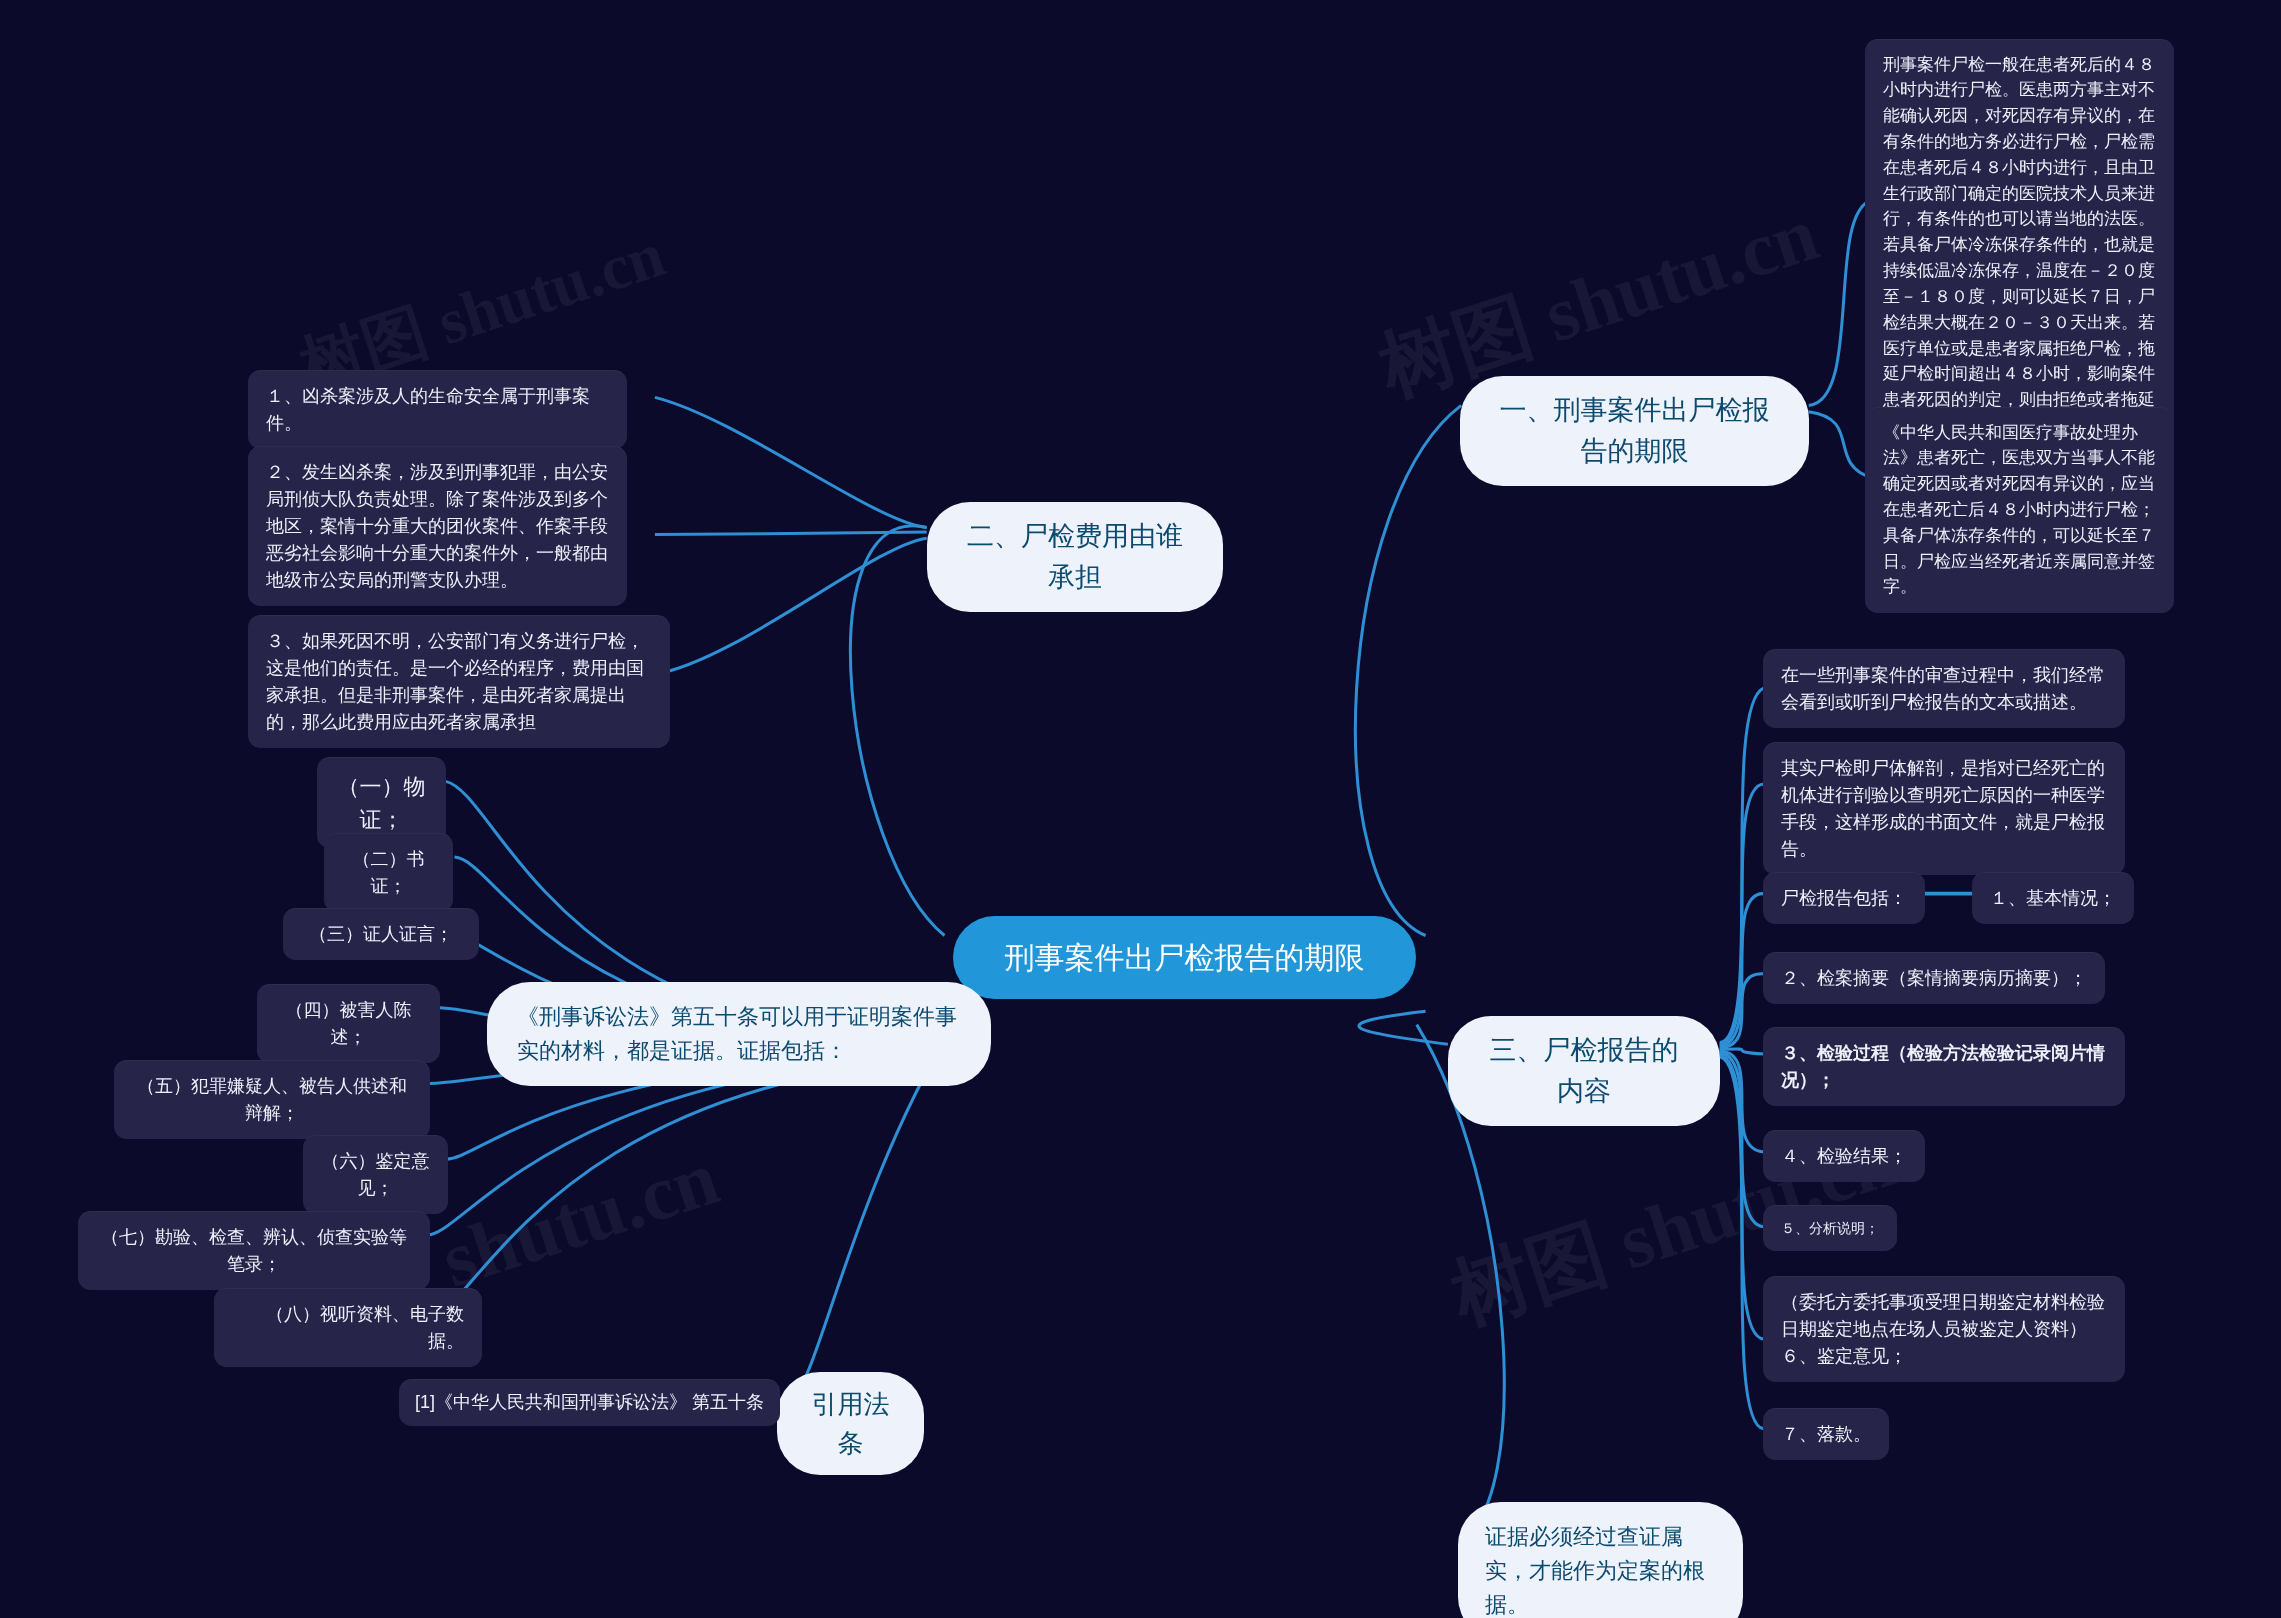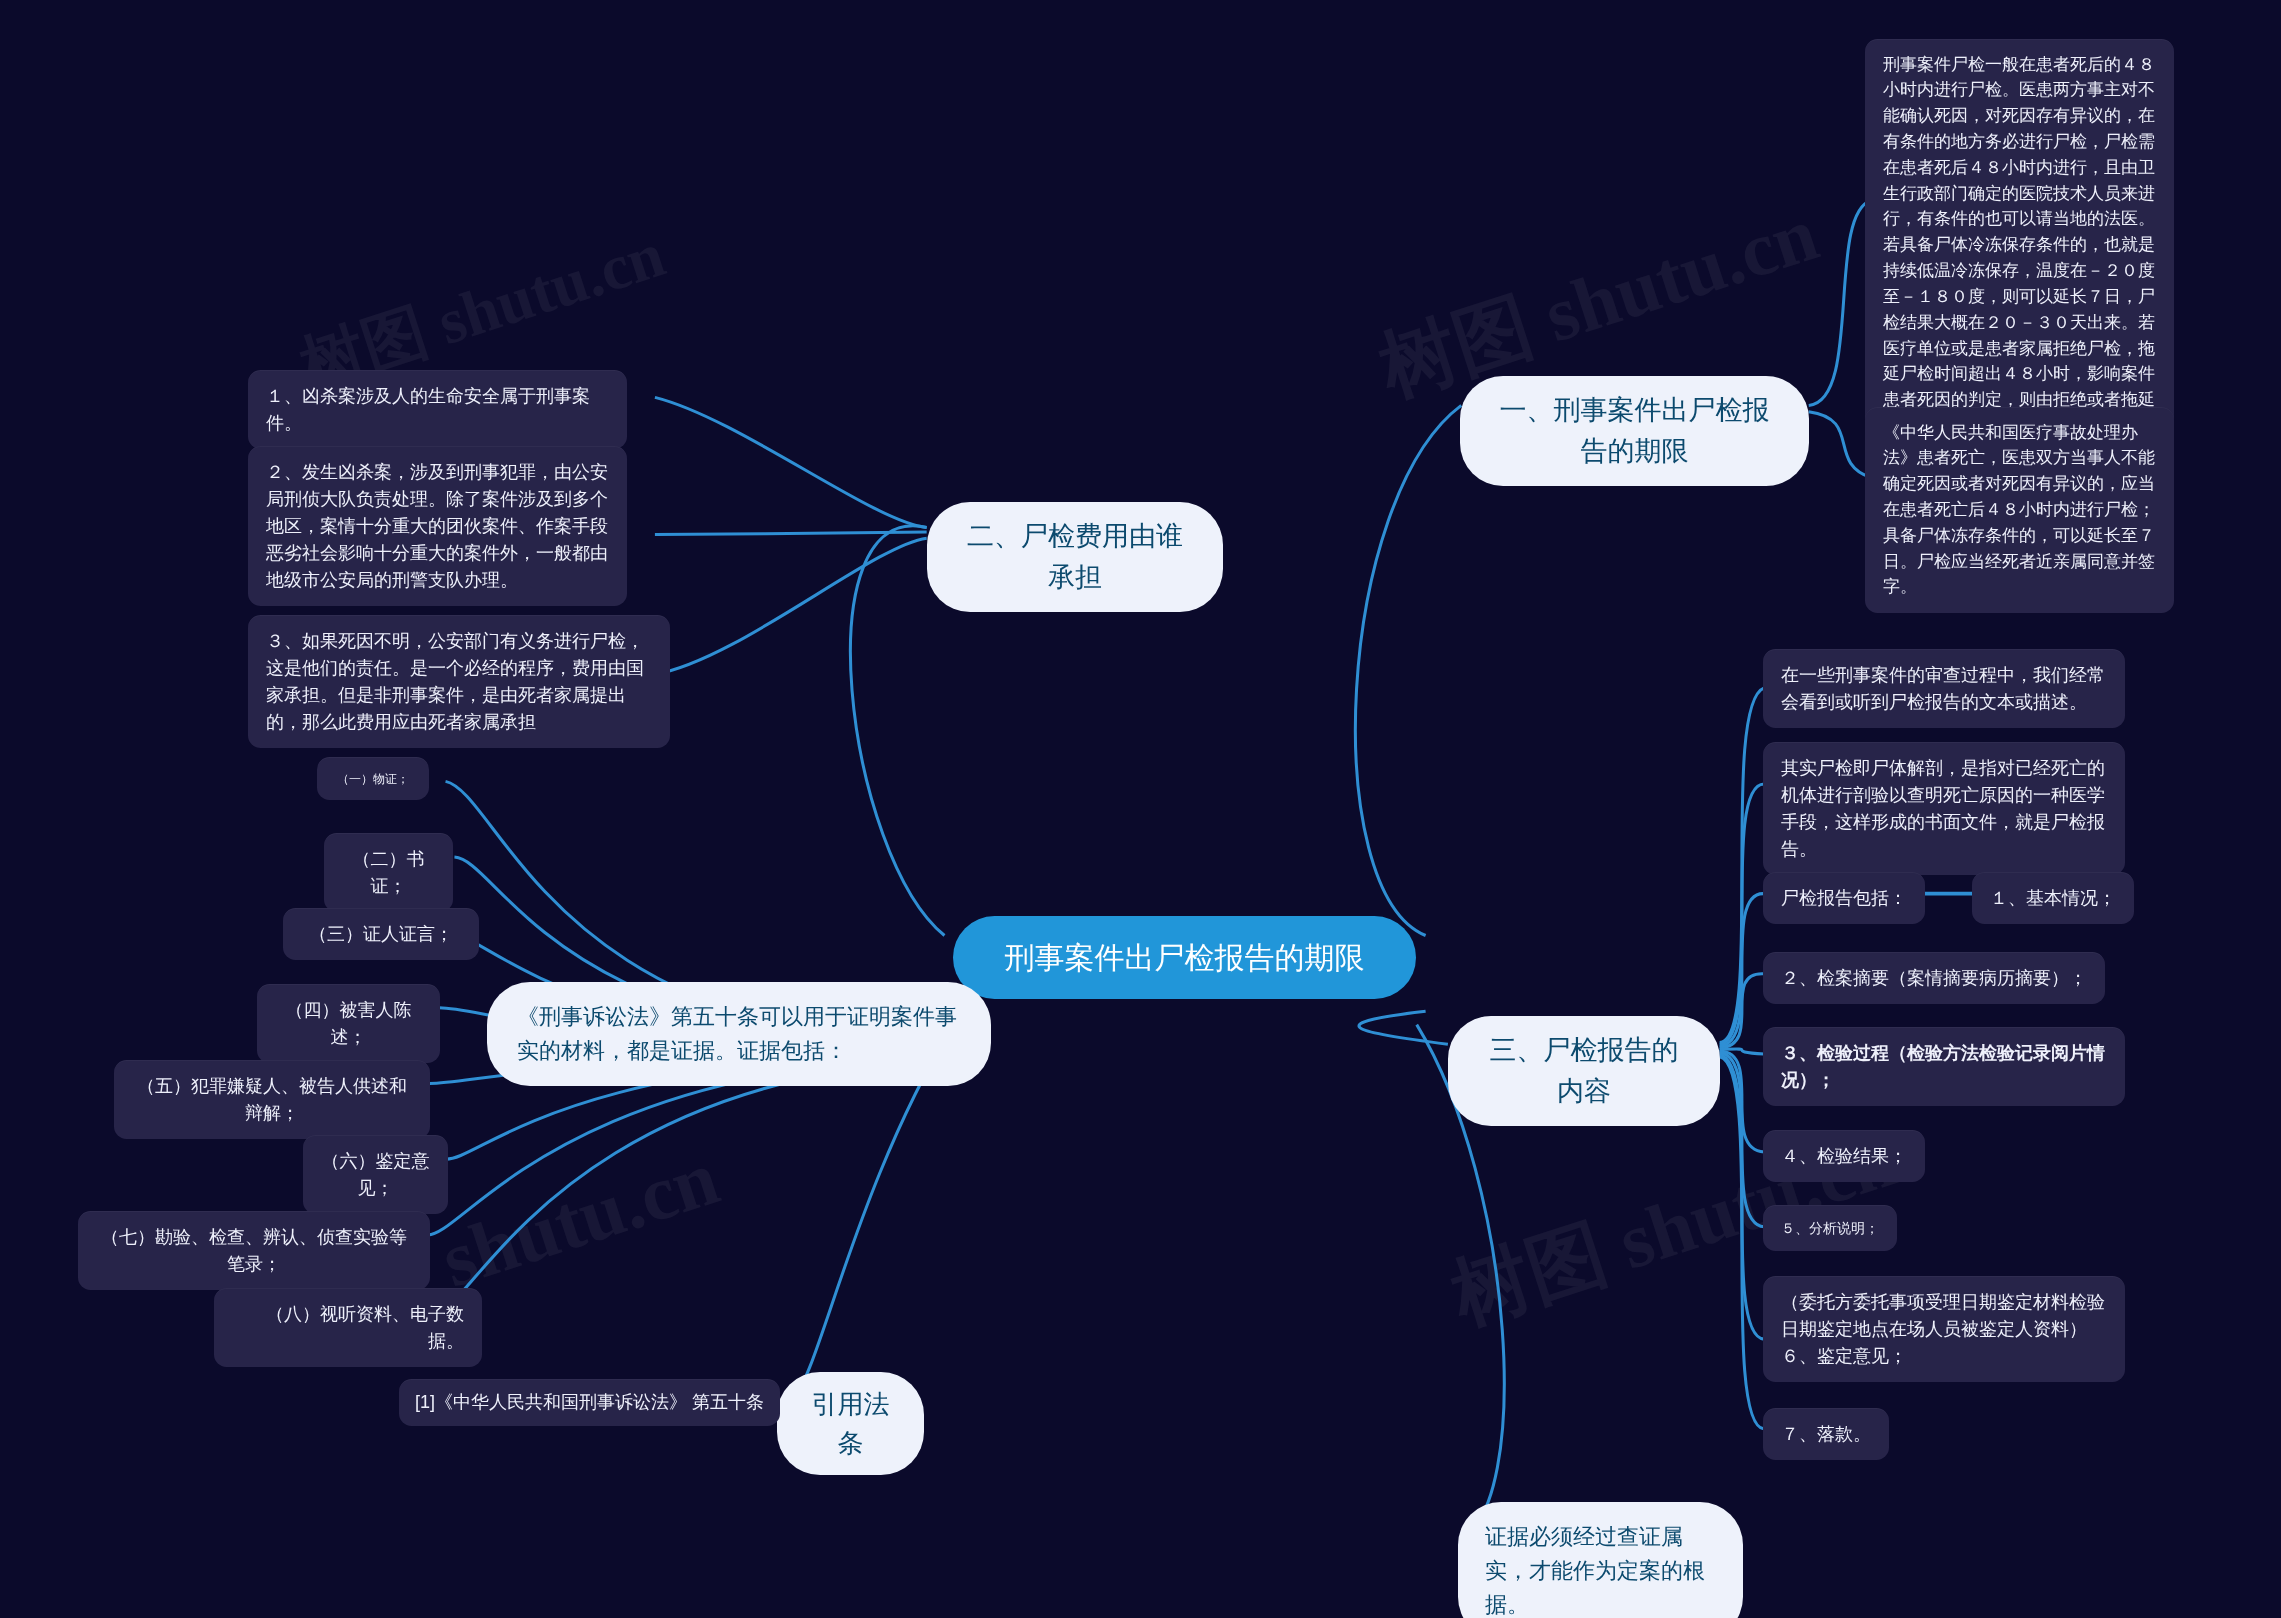--- a/index.html
+++ b/index.html
@@ -128,21 +128,21 @@
   <div class="node dark" style="left:1763px;top:1130px;width:auto;font-size:18px;">４、检验结果；</div>
 
   <div class="node dark" style="left:1763px;top:1205px;width:auto;font-size:14px;">５、分析说明；</div>
 
   <div class="node dark" style="left:1763px;top:1276px;width:362px;font-size:18px;">（委托方委托事项受理日期鉴定材料检验日期鉴定地点在场人员被鉴定人资料）６、鉴定意见；</div>
 
   <div class="node dark" style="left:1763px;top:1408px;width:auto;font-size:18px;">７、落款。</div>
 
   <div class="node pill" style="left:487px;top:982px;width:504px;font-size:22px;text-align:left;padding:18px 30px;line-height:1.55;">《刑事诉讼法》第五十条可以用于证明案件事实的材料，都是证据。证据包括：</div>
 
-  <div class="node dark center" style="left:317px;top:757px;width:112px;font-size:12px;">（一）物证；</div>
+  <div class="node dark center" style="left:317px;top:757px;width:129px;font-size:22px;">（一）物证；</div>
 
   <div class="node dark center" style="left:324px;top:833px;width:129px;font-size:18px;">（二）书证；</div>
 
   <div class="node dark center" style="left:283px;top:908px;width:196px;font-size:18px;">（三）证人证言；</div>
 
   <div class="node dark center" style="left:257px;top:984px;width:183px;font-size:18px;">（四）被害人陈述；</div>
 
   <div class="node dark center" style="left:114px;top:1060px;width:316px;font-size:18px;">（五）犯罪嫌疑人、被告人供述和辩解；</div>
 
   <div class="node dark center" style="left:303px;top:1135px;width:145px;font-size:18px;">（六）鉴定意见；</div>

